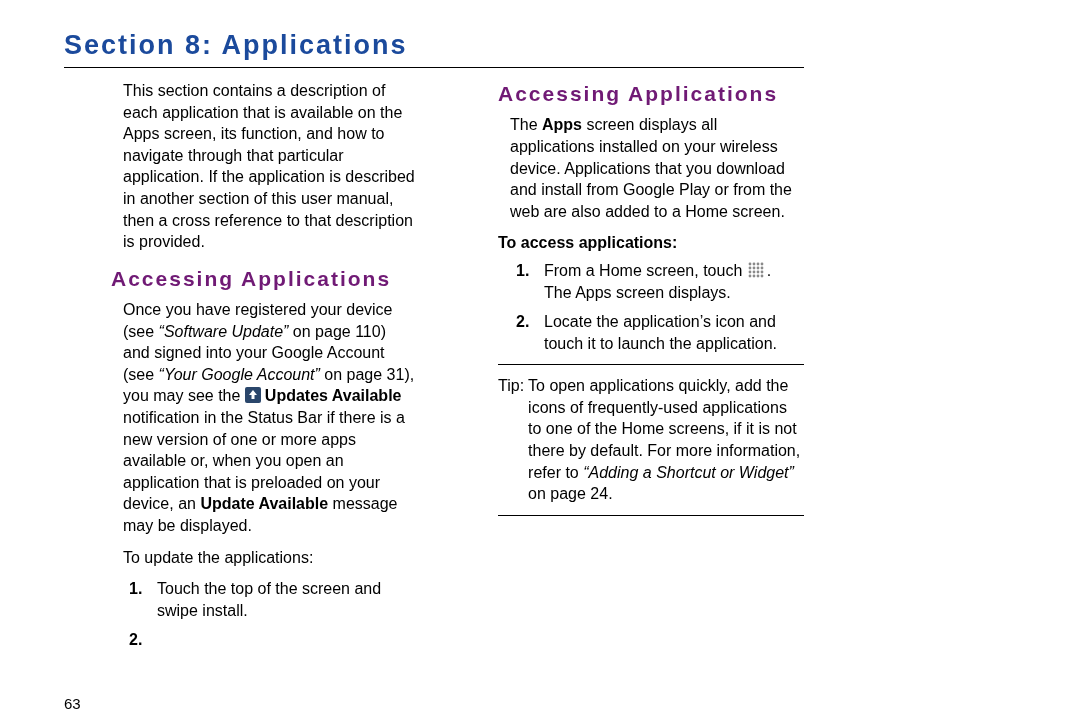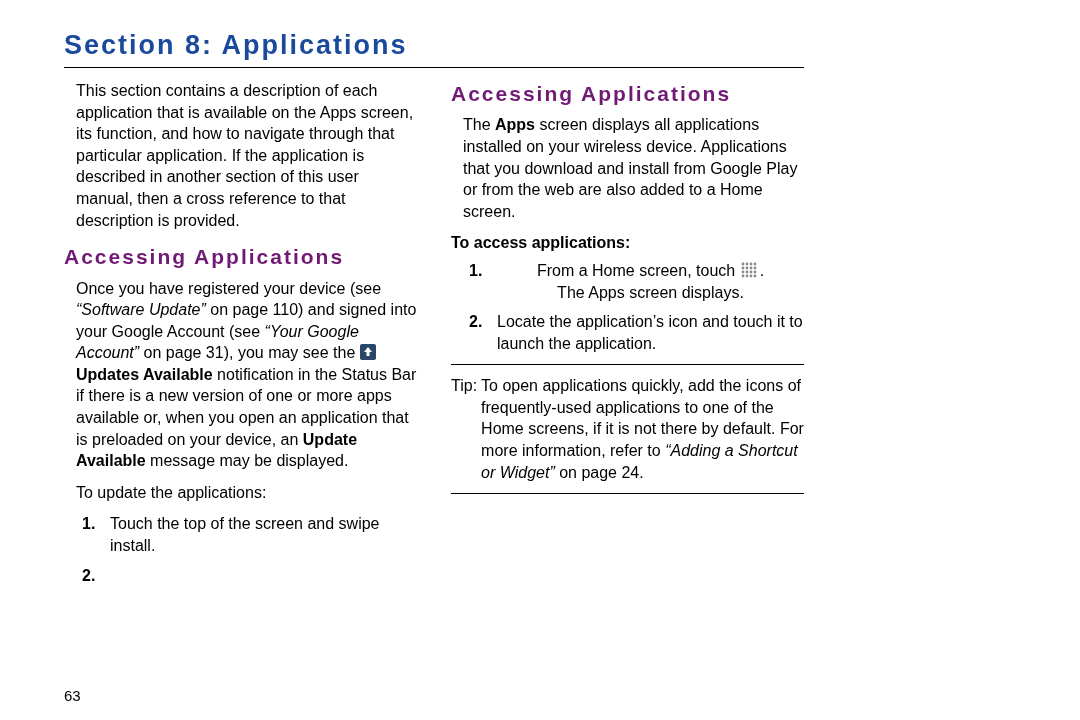--- a/index.html
+++ b/index.html
@@ -32,20 +32,21 @@
     margin: 0 0 12px 0;
   }
   .columns {
     display: flex;
     gap: 34px;
   }
   .col {
     width: 466px;
     font-size: 16px;
     line-height: 1.35;
+    margin-left: 47px;
   }
   .para {
     margin: 0 0 10px 0;
   }
   .indent {
     margin-left: 12px;
   }
   .sub-heading {
     font-family: "Arial Black", Arial, sans-serif;
     font-weight: 700;
@@ -95,25 +96,25 @@
     display: inline-block;
     width: 16px;
     height: 16px;
     vertical-align: -2px;
     margin-right: 4px;
   }
   .update-icon svg { display: block; }
   .page-number {
     position: absolute;
     left: 64px;
-    bottom: 16px;
+    bottom: 8px;
     font-size: 15px;
   }
   .runs span, .runs b, .runs em { } 
-  .step-body { display: block; text-align: center; }
+  .step-body { display: block; }
 </style>
 </head>
 <body>
 
 <div class="page">
 
   <h1 class="section-title">Section 8: Applications</h1>
   <hr class="title-rule">
 
   <div class="columns">

